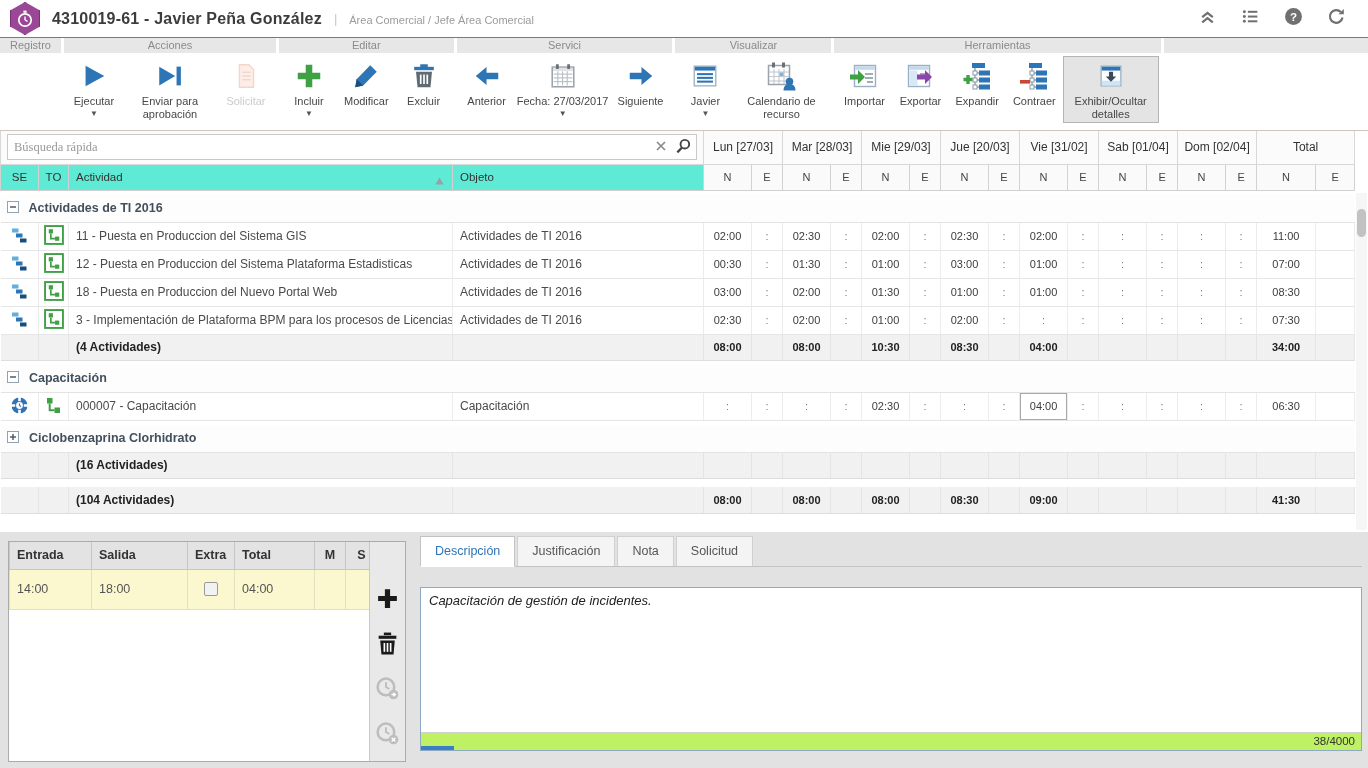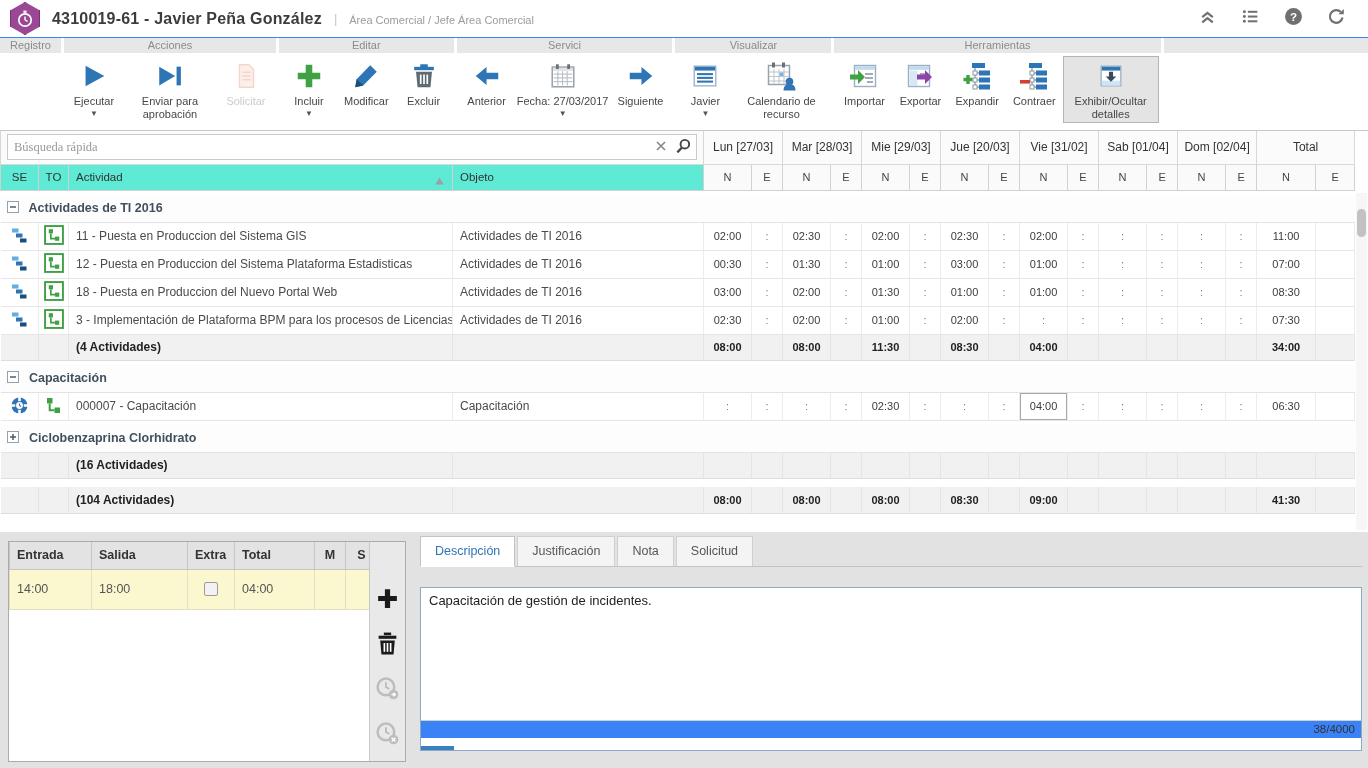--- a/index.html
+++ b/index.html
@@ -104,22 +104,22 @@
 
   
   #details { position:absolute; left:420px; top:4px; width:942px; height:226px; }
   #tabbar { height:31px; border-bottom:1px solid #c3c3c3; display:flex; align-items:flex-end; }
   .tab { height:30px; line-height:29px; padding:0 14px; font-size:12.5px; color:#555;
     background:#f4f4f4; border:1px solid #d0d0d0; border-bottom:none; margin-right:2px; cursor:pointer; }
   .tab.on { background:#fff; color:#2e75b6; border-color:#c3c3c3; height:31px; margin-bottom:-1px;
     border-bottom:1px solid #fff; }
   #descbox { position:relative; margin-top:20px; height:164px; background:#fff;
     border:1px solid #8fa9c2; font-size:13px; color:#222; }
-  #desctext { padding:5px 8px; outline:none; width:100%; height:128px; overflow:hidden; }
-  #descfoot { position:absolute; left:0; right:0; bottom:12px; height:18px; background:#3b82f6;
+  #desctext { padding:5px 8px; outline:none; width:100%; height:128px; overflow:hidden;font-style:italic; }
+  #descfoot { position:absolute; left:0; right:0; bottom:0; height:18px; background:#bef264;
     border-top:1px solid #cfcfcf; font-size:11.5px; color:#333; text-align:right; padding:2px 6px 0 0; }
   #descbar { position:absolute; left:0; bottom:0; width:33px; height:4px; background:#3c7ec2; }
 </style>
 </head>
 <body>
 
 <div id="topbar">
   <div id="logo">
     <div class="hex">
       <svg width="20" height="20" viewBox="0 0 20 20">
@@ -666,21 +666,21 @@
           </tr>
           <tr class="sum">
             <td></td>
             <td></td>
             <td class="c-act">(4 Actividades)</td>
             <td></td>
             <td class="c-n">08:00</td>
             <td class="c-e"></td>
             <td class="c-n">08:00</td>
             <td class="c-e"></td>
-            <td class="c-n">11:30</td>
+            <td class="c-n">10:30</td>
             <td class="c-e"></td>
             <td class="c-n">08:30</td>
             <td class="c-e"></td>
             <td class="c-n">04:00</td>
             <td class="c-e"></td>
             <td class="c-n we"></td>
             <td class="c-e we"></td>
             <td class="c-n we"></td>
             <td class="c-e we"></td>
             <td class="c-n">34:00</td>

